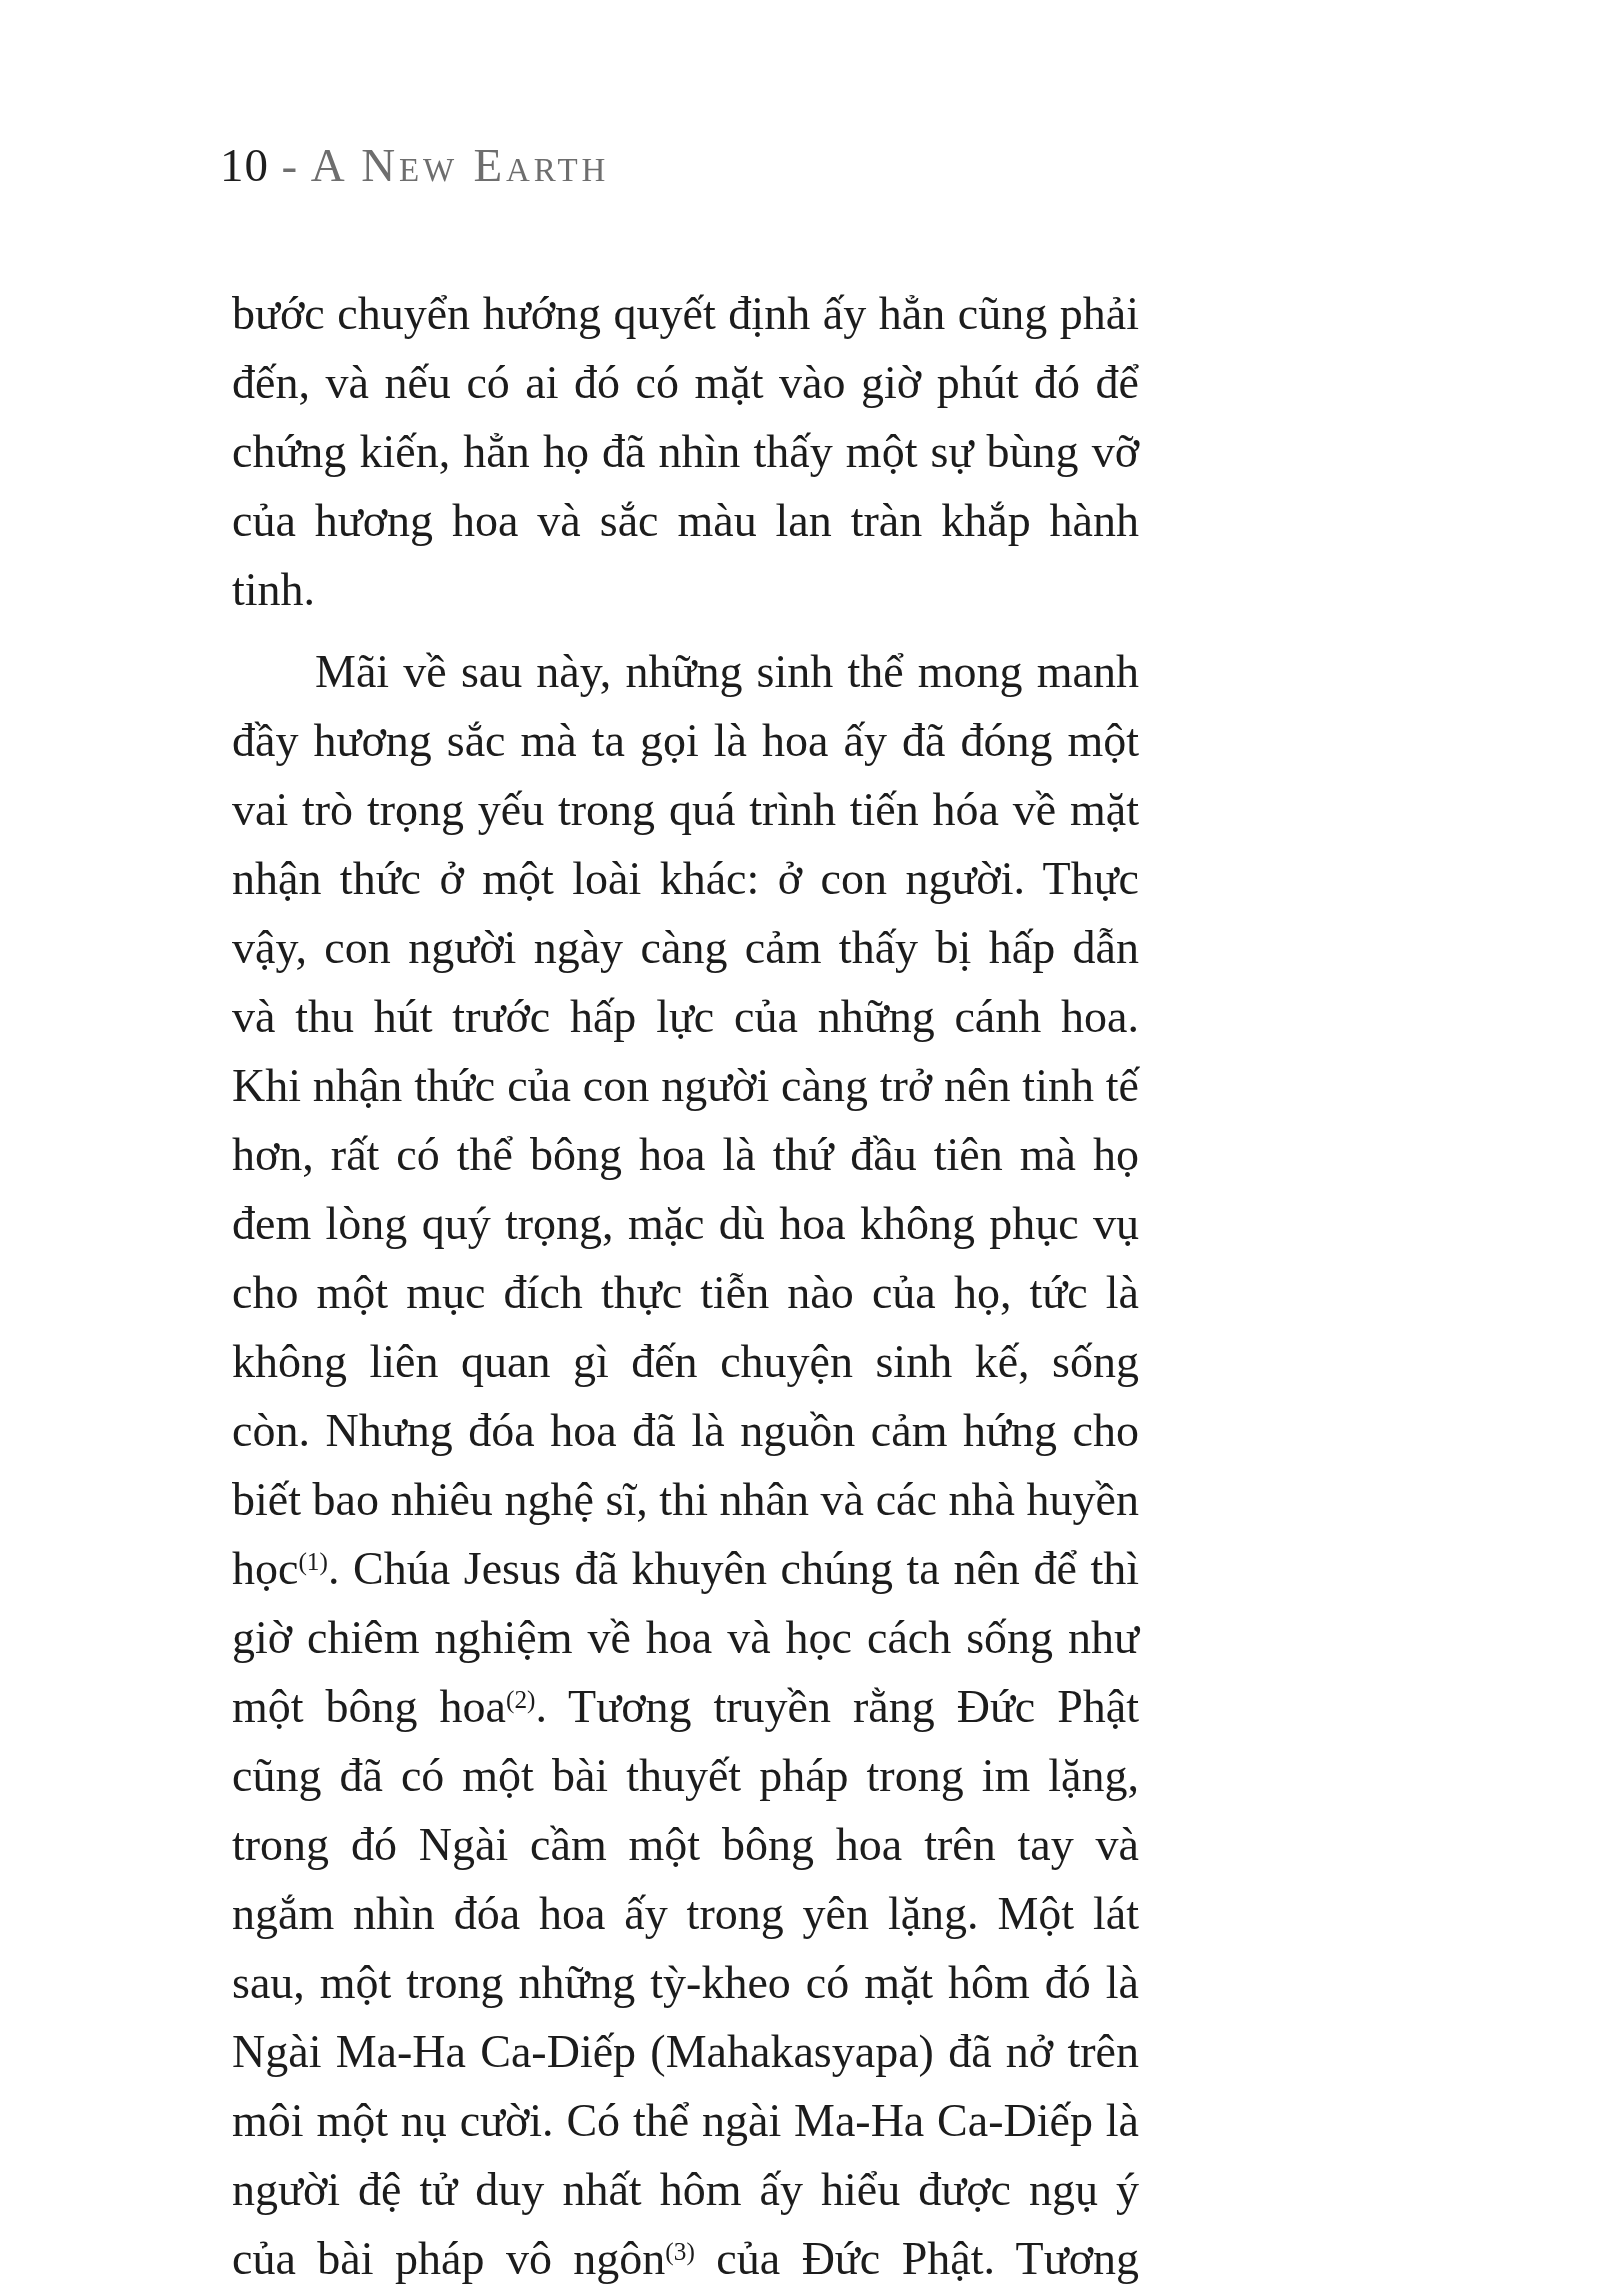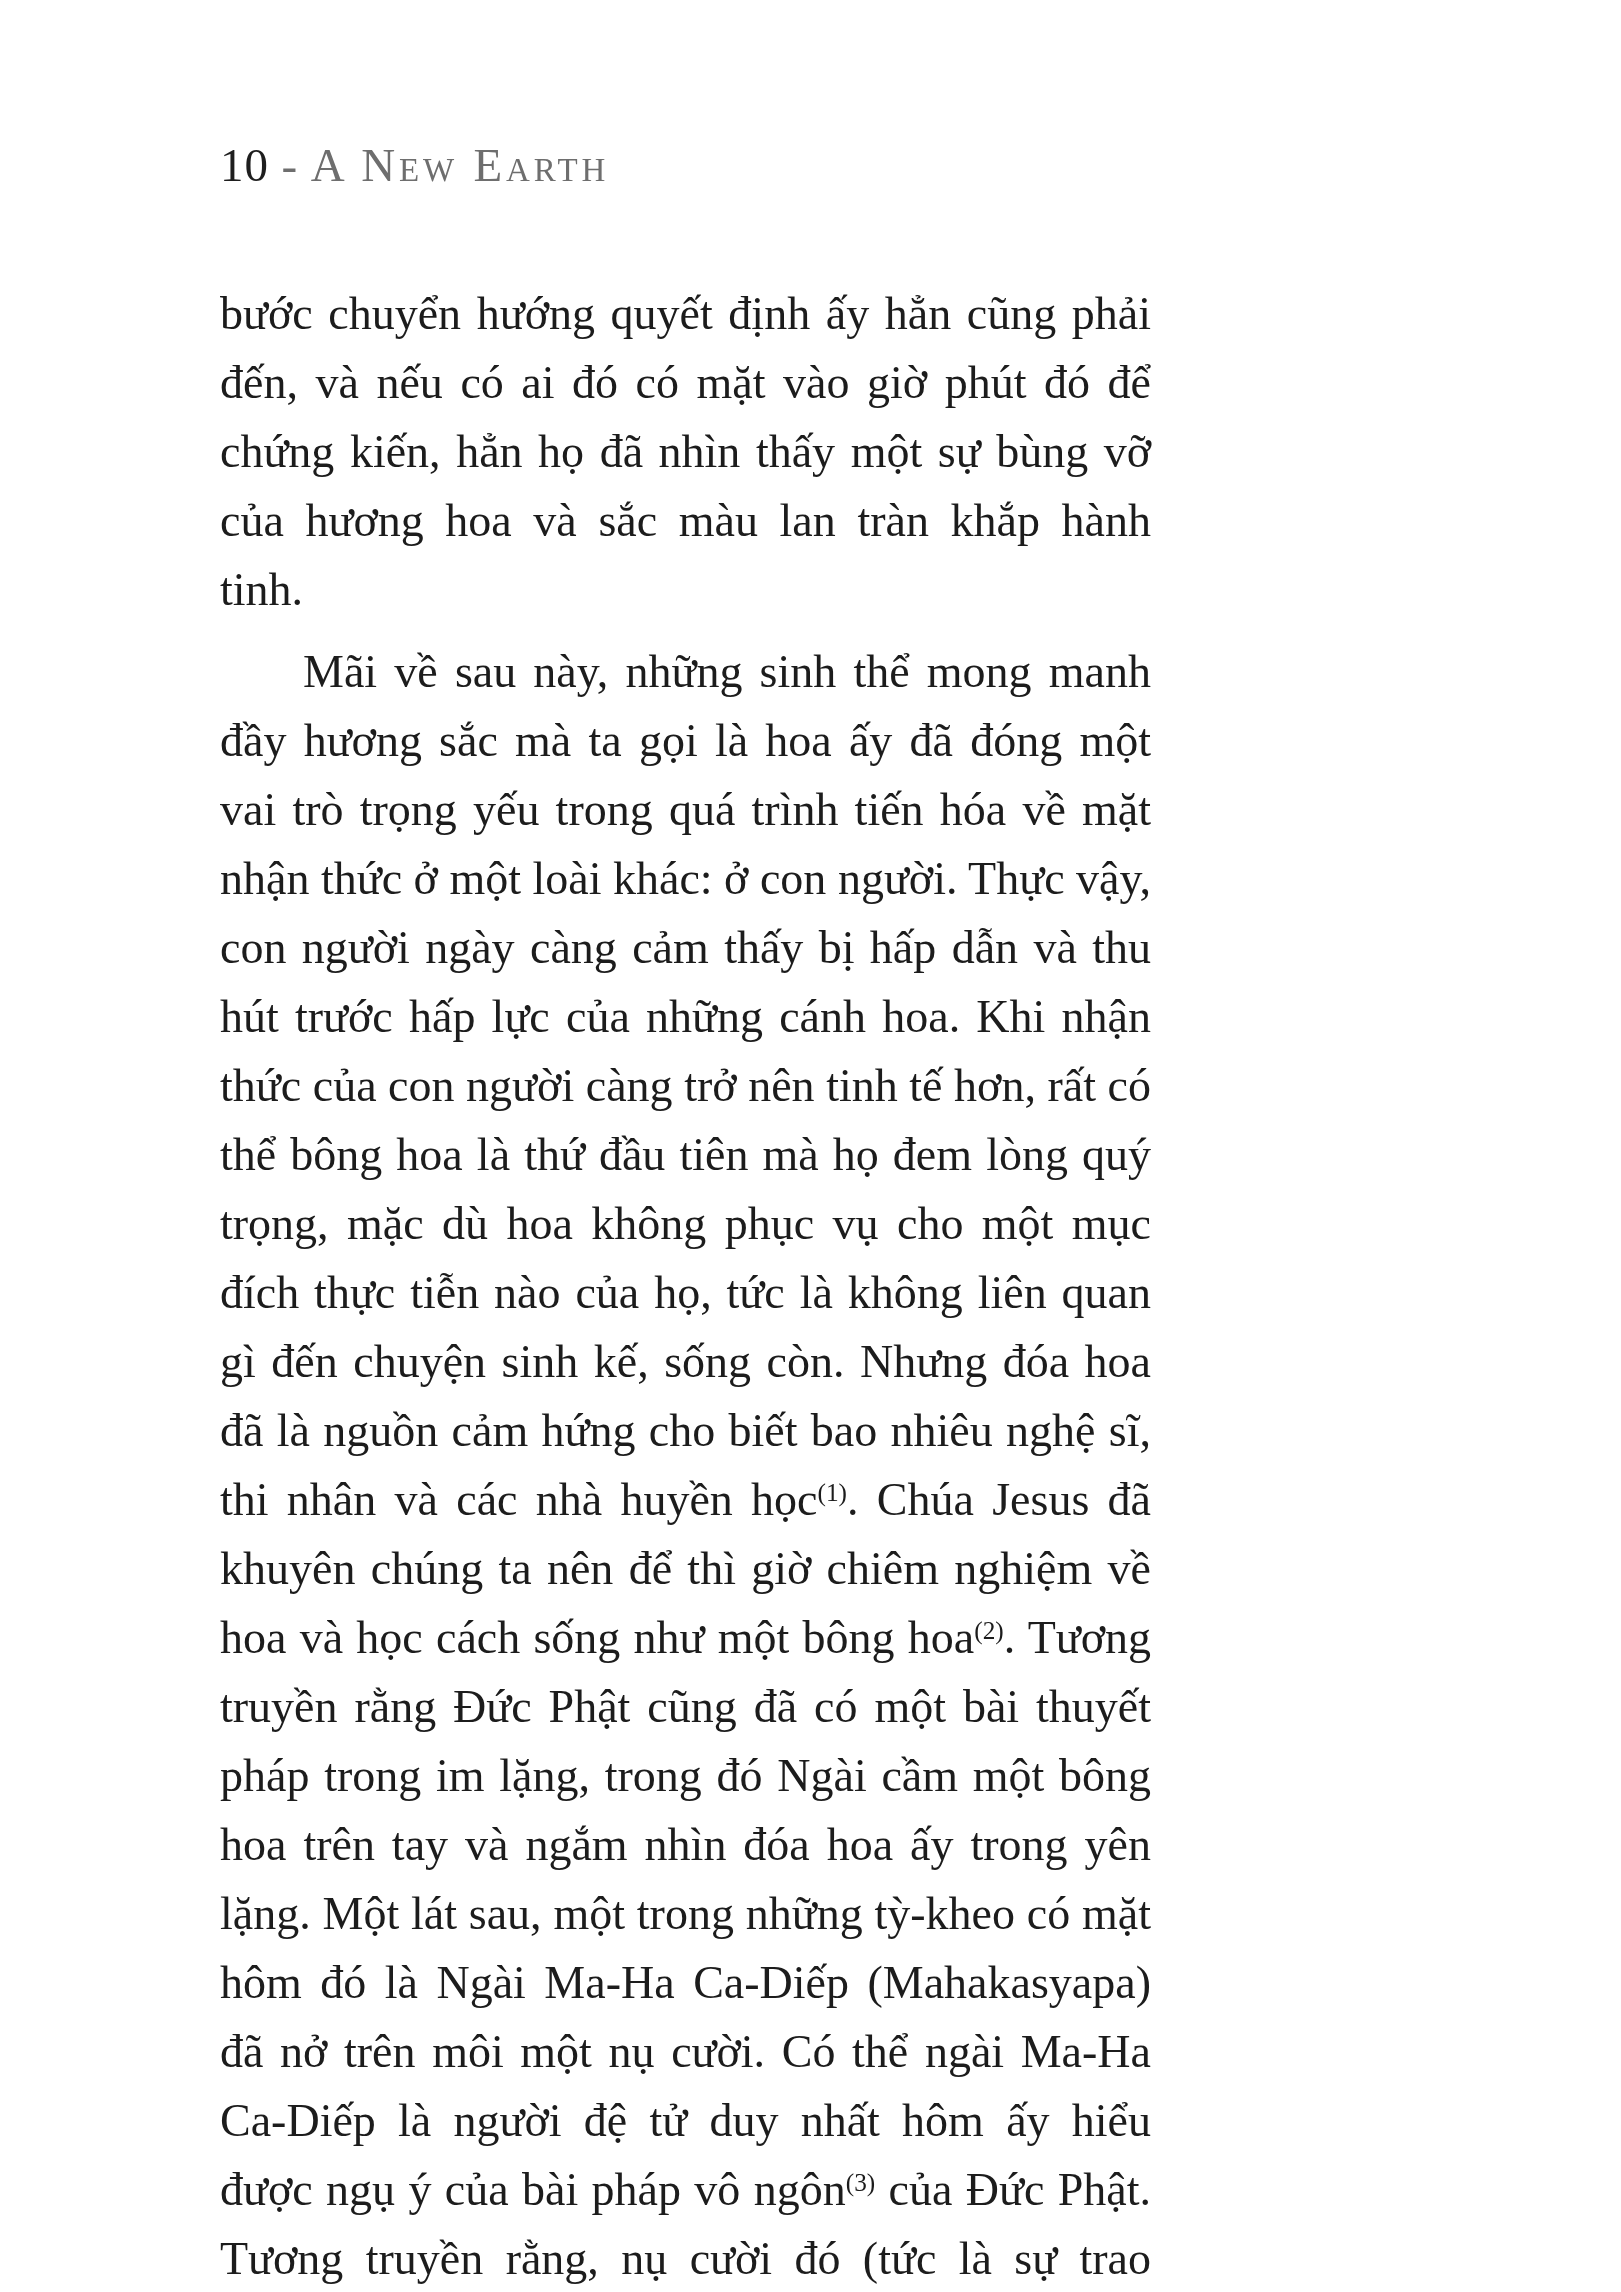--- a/index.html
+++ b/index.html
@@ -39,21 +39,21 @@
     letter-spacing: 3.8px;
   }
   .body-text {
     margin-top: 90px;
     font-size: 46px;
     line-height: 69px;
     text-align: justify;
     text-justify: inter-word;
   }
   p.para {
-    margin: 0;
+    margin: 12px;
     padding: 0;
   }
   p.para.indent {
     text-indent: 83px;
     margin-top: 13.2px;
   }
   .it {
   }
   sup.fn {
     font-size: 55%;

